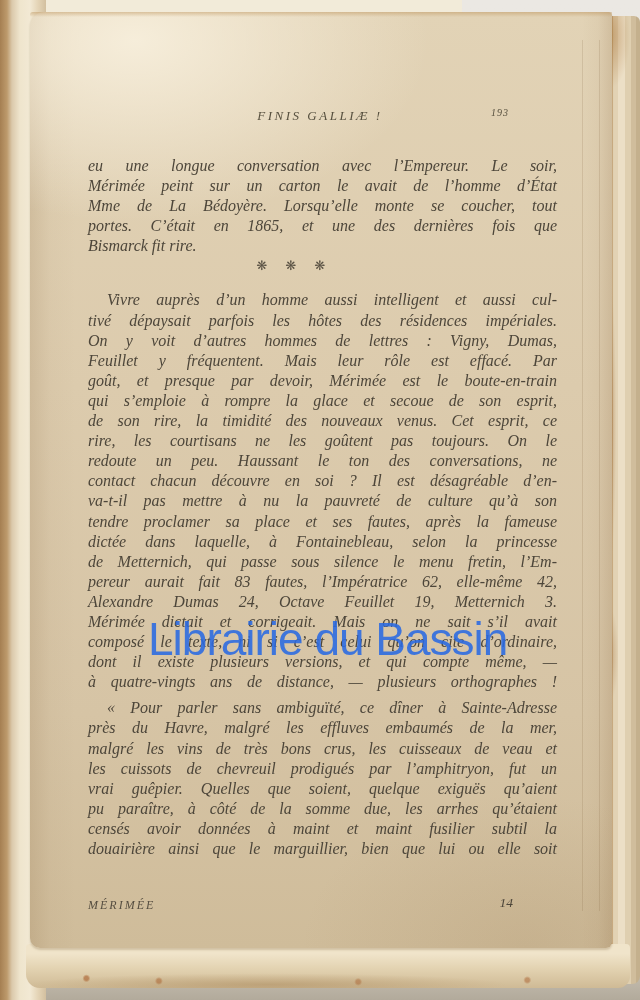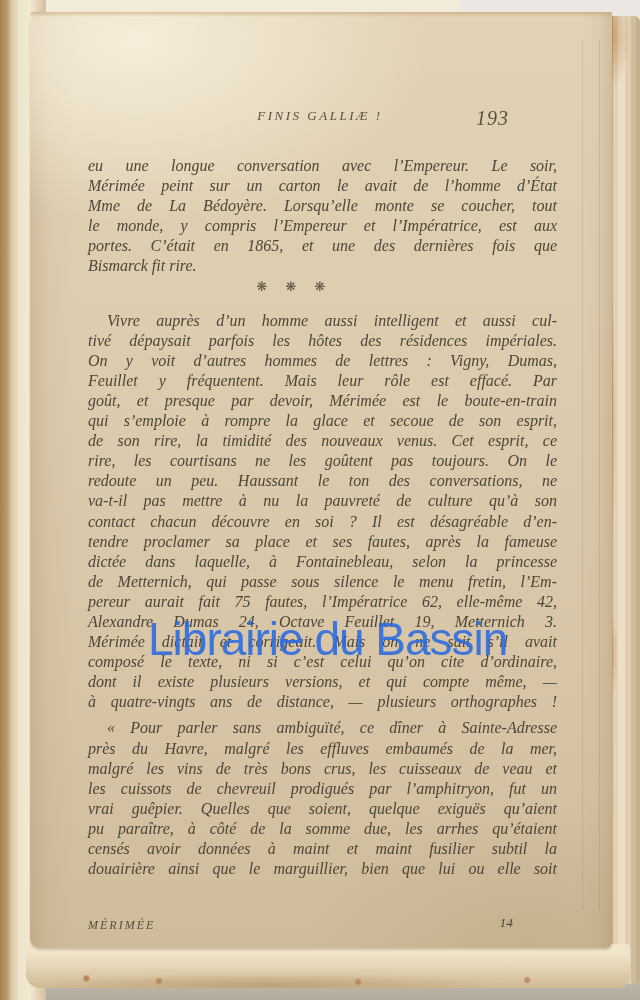--- a/index.html
+++ b/index.html
@@ -51,21 +51,21 @@
     content:"";position:absolute;left:0;right:0;top:0;height:5px;border-radius:inherit;
     background:linear-gradient(180deg, rgba(186,143,86,.45), rgba(186,143,86,0));
   }
   .fold{position:absolute;top:3%;height:93%;width:1px;background:rgba(120,90,50,.16);}
   .fold-a{right:29px;}
   .fold-b{right:12px;}
   
   .content{position:absolute;left:58px;top:96px;width:469px;color:#4d463a;font-style:italic;}
   .header{position:relative;height:22px;font-size:13px;color:#57503f;}
   .header .title{position:absolute;left:50%;transform:translateX(-52%);letter-spacing:2.5px;white-space:nowrap;}
-  .header .pagenum{position:absolute;right:48px;top:-1px;font-size:20px;letter-spacing:1px;}
+  .header .pagenum{position:absolute;right:48px;top:-1px;font-size:10px;letter-spacing:1px;}
   .bodytext{margin-top:26px;}
   .para{font-size:16px;line-height:20.1px;}
   .line{text-align:justify;text-align-last:justify;}
   .para.short-last .line:last-child{text-align-last:left;}
   .para.indent .line:first-child{text-indent:19px;}
   .para.p2{margin-top:4px;}
   .para.p3{margin-top:6px;}
   .separator{height:28px;margin-top:2px;text-align:center;font-size:13px;letter-spacing:7px;color:#5a5244;
     transform:translateX(-28px);font-family:"DejaVu Sans",sans-serif;}
   .footer{position:relative;margin-top:36px;height:18px;}
@@ -97,44 +97,43 @@
         <span class="title">FINIS GALLIÆ !</span>
         <span class="pagenum">193</span>
       </div>
 
       <div class="bodytext">
         <div class="para p1 short-last">
 
         <div class="line">eu une longue conversation avec l’Empereur. Le soir,</div>
             <div class="line">Mérimée peint sur un carton le avait de l’homme d’État</div>
             <div class="line">Mme de La Bédoyère. Lorsqu’elle monte se coucher, tout</div>
-            <div class="line">le monde, y compris l’Empereur et l’Impératrice, est aux</div>
             <div class="line">portes. C’était en 1865, et une des dernières fois que</div>
             <div class="line">Bismarck fit rire.</div>
           </div>
 
         <div class="separator">❋ ❋ ❋</div>
 
         <div class="para p2 indent">
 
         <div class="line">Vivre auprès d’un homme aussi intelligent et aussi cul-</div>
             <div class="line">tivé dépaysait parfois les hôtes des résidences impériales.</div>
             <div class="line">On y voit d’autres hommes de lettres : Vigny, Dumas,</div>
             <div class="line">Feuillet y fréquentent. Mais leur rôle est effacé. Par</div>
             <div class="line">goût, et presque par devoir, Mérimée est le boute-en-train</div>
             <div class="line">qui s’emploie à rompre la glace et secoue de son esprit,</div>
             <div class="line">de son rire, la timidité des nouveaux venus. Cet esprit, ce</div>
             <div class="line">rire, les courtisans ne les goûtent pas toujours. On le</div>
             <div class="line">redoute un peu. Haussant le ton des conversations, ne</div>
+            <div class="line">contact chacun découvre en soi ? Il est désagréable d’en-</div>
             <div class="line">va-t-il pas mettre à nu la pauvreté de culture qu’à son</div>
-            <div class="line">contact chacun découvre en soi ? Il est désagréable d’en-</div>
             <div class="line">tendre proclamer sa place et ses fautes, après la fameuse</div>
             <div class="line">dictée dans laquelle, à Fontainebleau, selon la princesse</div>
             <div class="line">de Metternich, qui passe sous silence le menu fretin, l’Em-</div>
-            <div class="line">pereur aurait fait 75 fautes, l’Impératrice 62, elle-même 42,</div>
+            <div class="line">pereur aurait fait 83 fautes, l’Impératrice 62, elle-même 42,</div>
             <div class="line">Alexandre Dumas 24, Octave Feuillet 19, Metternich 3.</div>
             <div class="line">Mérimée dictait et corrigeait. Mais on ne sait s’il avait</div>
             <div class="line">composé le texte, ni si c’est celui qu’on cite d’ordinaire,</div>
             <div class="line">dont il existe plusieurs versions, et qui compte même, —</div>
             <div class="line">à quatre-vingts ans de distance, — plusieurs orthographes !</div>
           </div>
 
         <div class="para p3 indent">
 
         <div class="line">« Pour parler sans ambiguïté, ce dîner à Sainte-Adresse</div>

